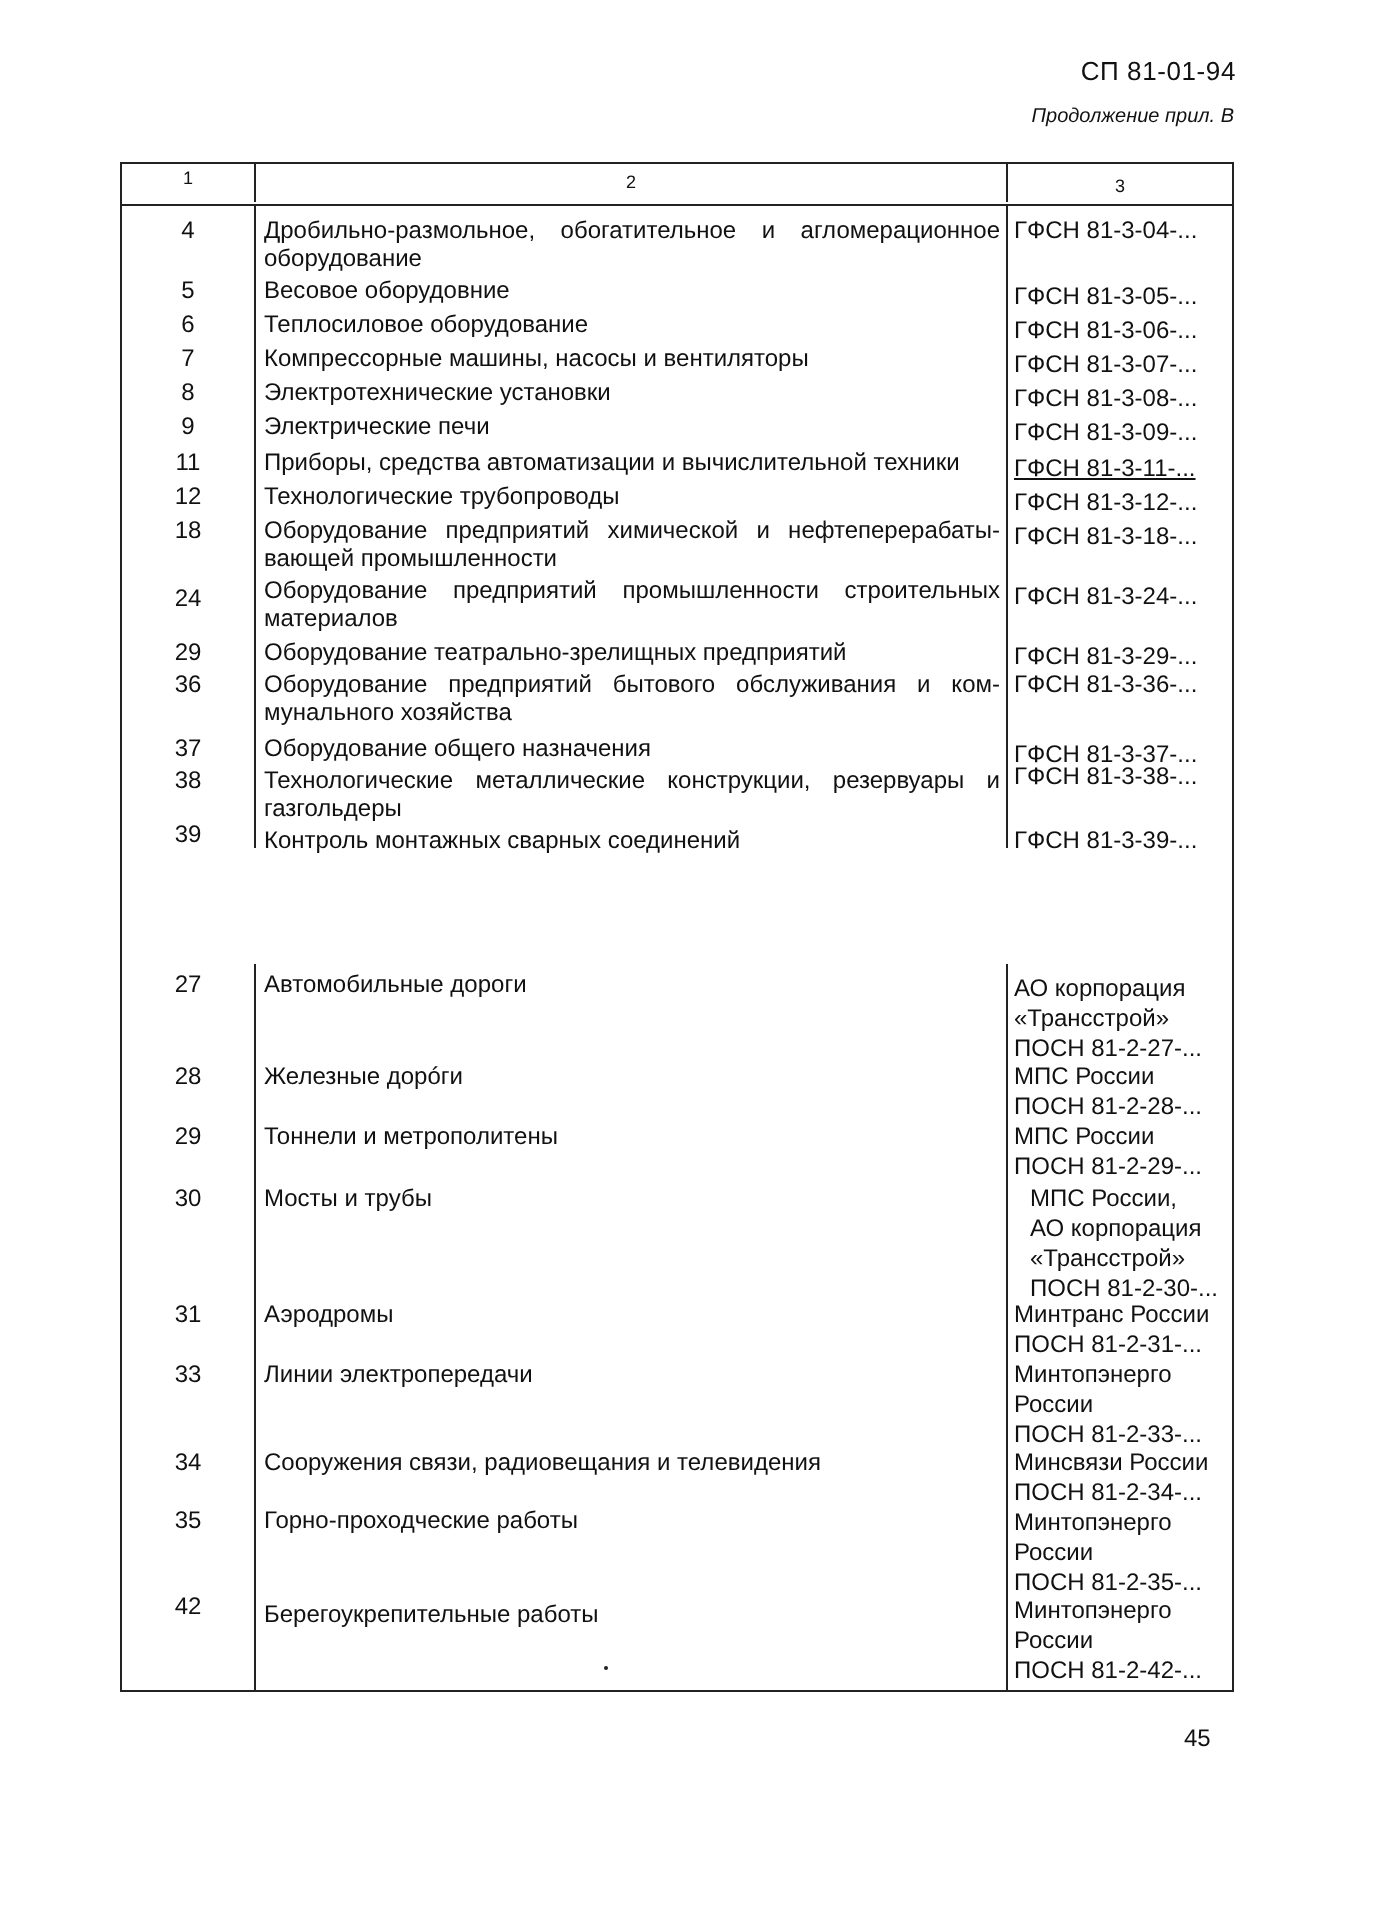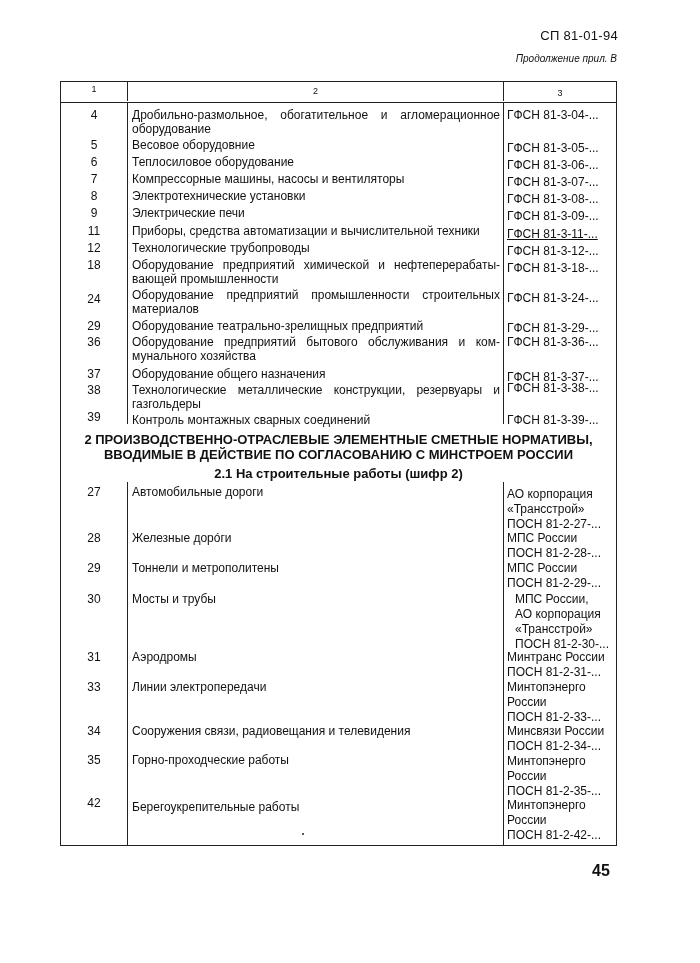--- a/index.html
+++ b/index.html
@@ -31,21 +31,21 @@
   .row .num { position: absolute; left: 0; width: 66px; text-align: center; }
   .row .name { position: absolute; left: 71px; width: 368px; text-align: justify; }
   .row .code { position: absolute; left: 446px; width: 110px; white-space: nowrap; }
   .section {
     position: absolute; left: 0; right: 0; text-align: center; font-weight: bold;
     font-size: 13px; line-height: 15px;
   }
   .subsection {
     position: absolute; left: 0; right: 0; text-align: center; font-weight: bold; font-size: 13px;
   }
-  .page-num { position: absolute; left: 592px; top: 862px; font-weight: bold; font-size: 16px; }
+  .page-num { position: absolute; left: 592px; top: 862px; font-weight: normal; font-size: 12px; }
   .dot { position: absolute; width: 2px; height: 2px; background: #222; border-radius: 1px; }
 </style>
 </head>
 <body>
 
 <div class="doc-code">СП 81-01-94</div>
 <div class="cont-note">Продолжение прил. В</div>
 
 <div class="table">
   <div class="hdr">
@@ -126,25 +126,20 @@
     <div class="num">38</div>
     <div class="name">Технологические металлические конструкции, резервуары и газгольдеры</div>
     <div class="code" style="top:-2px;">ГФСН 81-3-38-...</div>
   </div>
   <div class="row" style="top:328px;">
     <div class="num">39</div>
     <div class="name" style="top:3px;">Контроль монтажных сварных соединений</div>
     <div class="code" style="top:3px;">ГФСН 81-3-39-...</div>
   </div>
 
-  <div class="section" style="top:350px;">
-    <div>2 ПРОИЗВОДСТВЕННО-ОТРАСЛЕВЫЕ ЭЛЕМЕНТНЫЕ СМЕТНЫЕ НОРМАТИВЫ,</div>
-    <div>ВВОДИМЫЕ В ДЕЙСТВИЕ ПО СОГЛАСОВАНИЮ С МИНСТРОЕМ РОССИИ</div>
-  </div>
-  <div class="subsection" style="top:384px;">2.1 На строительные работы (шифр 2)</div>
 
   <div class="vline" style="left:66px; top:400px; height:364px;"></div>
   <div class="vline" style="left:442px; top:400px; height:364px;"></div>
 
   <div class="row" style="top:403px;">
     <div class="num">27</div>
     <div class="name">Автомобильные дороги</div>
     <div class="code" style="top:2px; line-height:15px;">
       <div>АО корпорация</div>
       <div>«Трансстрой»</div>

